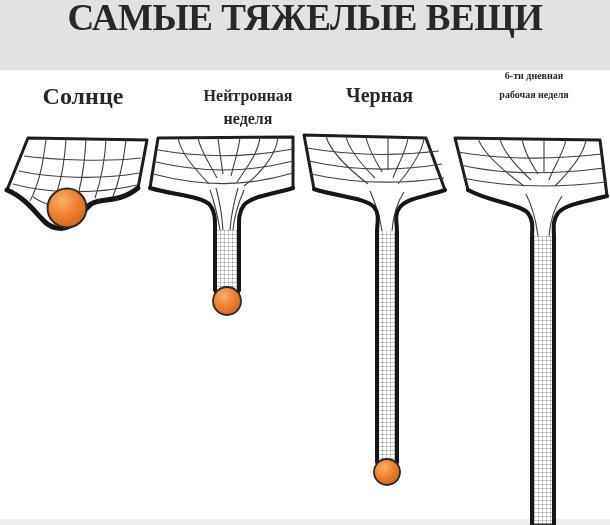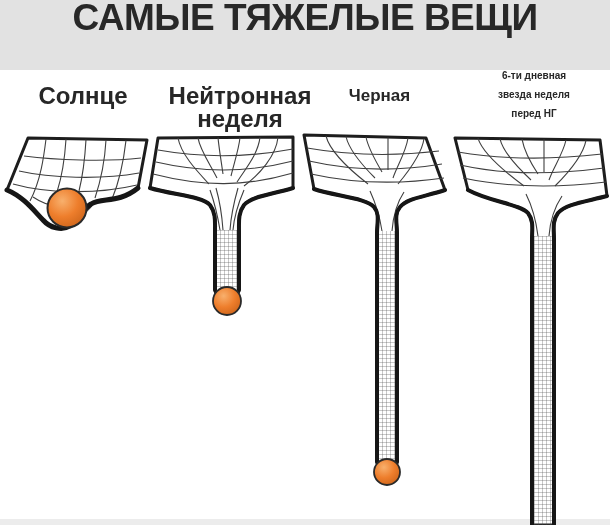--- a/index.html
+++ b/index.html
@@ -1,36 +1,36 @@
 <!DOCTYPE html>
 <html><head>
 <meta charset="utf-8">
 <style>
   html,body{margin:0;padding:0;background:#fff;}
   .stage{
     position:relative;width:610px;height:525px;overflow:hidden;
-    background:#ffffff;font-family:Liberation Sans, sans-serif;
+    background:#ffffff;font-family:Liberation Serif, serif;
   }
   .title-band{
     position:absolute;left:0;top:0;width:610px;height:70px;
     background:#e2e2e2;
   }
   .meme-title{
     position:absolute;left:0;top:3px;width:610px;text-align:center;
     color:#282828;font-weight:bold;font-size:37px;line-height:30px;
     letter-spacing:-0.5px;
   }
   .title-line{display:block;}
   .col-label{
     position:absolute;text-align:center;color:#272727;font-weight:bold;
   }
   .lbl-line{display:block;}
   .label-sun{left:8px;top:84px;width:150px;font-size:24px;line-height:24px;}
-  .label-neutron{left:156px;top:84px;width:168px;font-size:24px;line-height:23px;}
-  .label-blackhole{left:312px;top:84px;width:135px;font-size:17px;line-height:23px;}
+  .label-neutron{left:164px;top:84px;width:168px;font-size:16px;line-height:23px;}
+  .label-blackhole{left:312px;top:84px;width:135px;font-size:20px;line-height:23px;}
   .label-week{left:458px;top:66px;width:152px;font-size:10px;line-height:19px;}
   .panel-svg{position:absolute;z-index:2;}
   .svg-sun{left:0px;top:125px;}
   .svg-neutron{left:148px;top:130px;}
   .svg-blackhole{left:298px;top:126px;}
   .svg-week{left:450px;top:128px;}
   .bottom-strip{
     position:absolute;left:0;top:519px;width:610px;height:6px;
     background:#ececec;z-index:1;
   }
@@ -67,22 +67,21 @@
   </div>
   <div class="col-label label-neutron">
     <span class="lbl-line">Нейтронная</span>
     <span class="lbl-line">неделя</span>
   </div>
   <div class="col-label label-blackhole">
     <span class="lbl-line">Черная</span>
   </div>
   <div class="col-label label-week">
     <span class="lbl-line">6-ти дневная</span>
-    <span class="lbl-line">звезда неделя</span>
-    <span class="lbl-line">перед НГ</span>
+    <span class="lbl-line">рабочая неделя</span>
   </div>
 
   <svg class="panel-svg svg-sun" width="160" height="115" viewBox="0 0 160 115">
     <path d="M 28 13 L 147 15 L 138 63
              C 118 79 102 72 91 79
              C 81 85 80 94 70 101
              C 62 106 50 103 43 95
              C 35 87 24 72 7 65 Z" fill="#ffffff" stroke="#1d1d1d" stroke-width="3" stroke-linejoin="round"></path>
     <g fill="none" stroke="#3f3f3f" stroke-width="1.1">
       <path d="M 46 14 C 44 30 41 55 30 76"></path>

